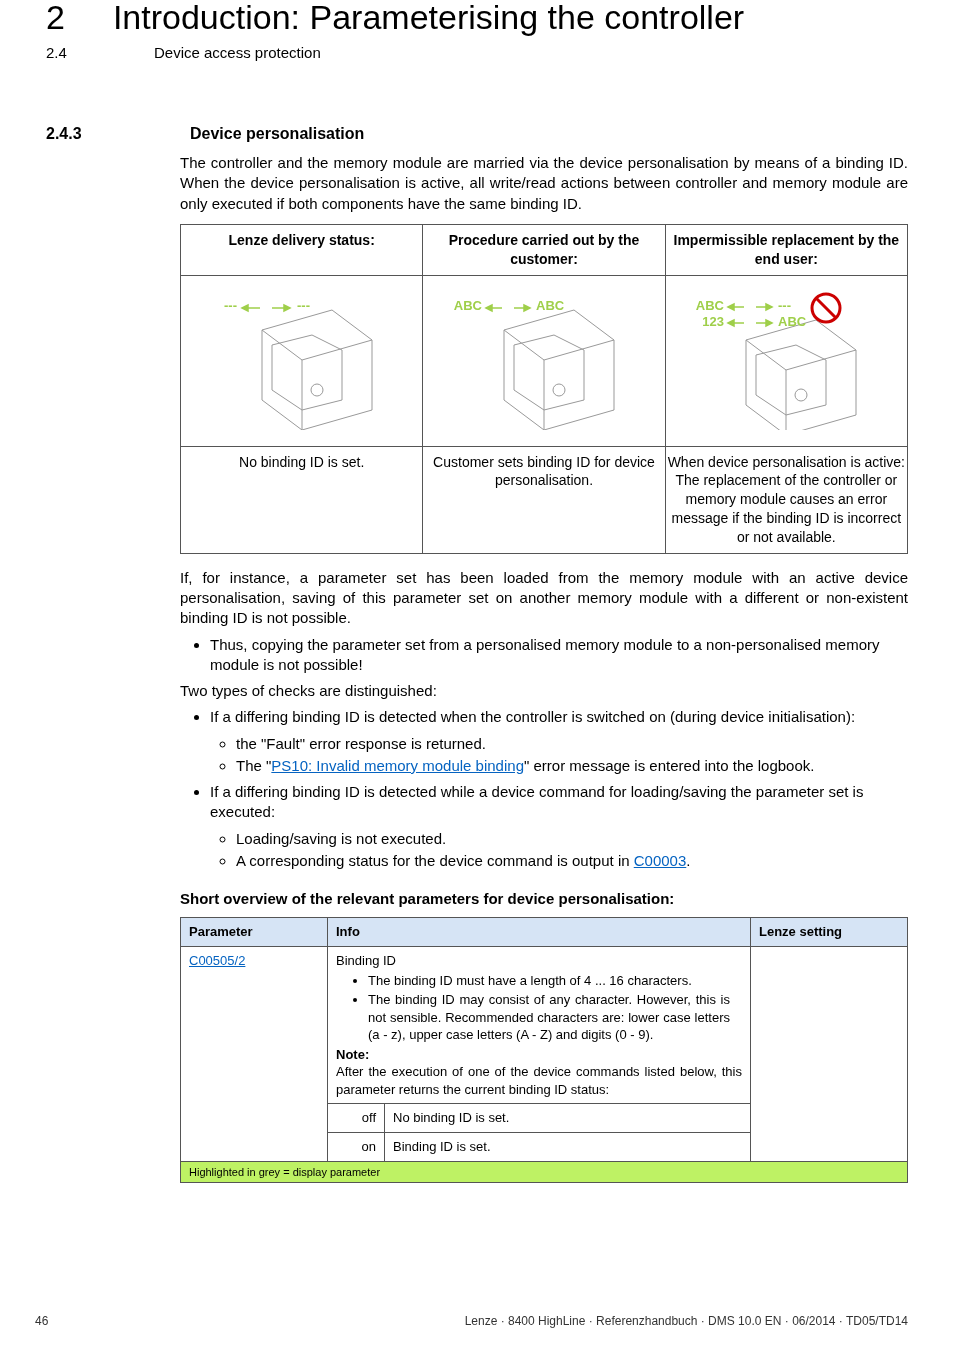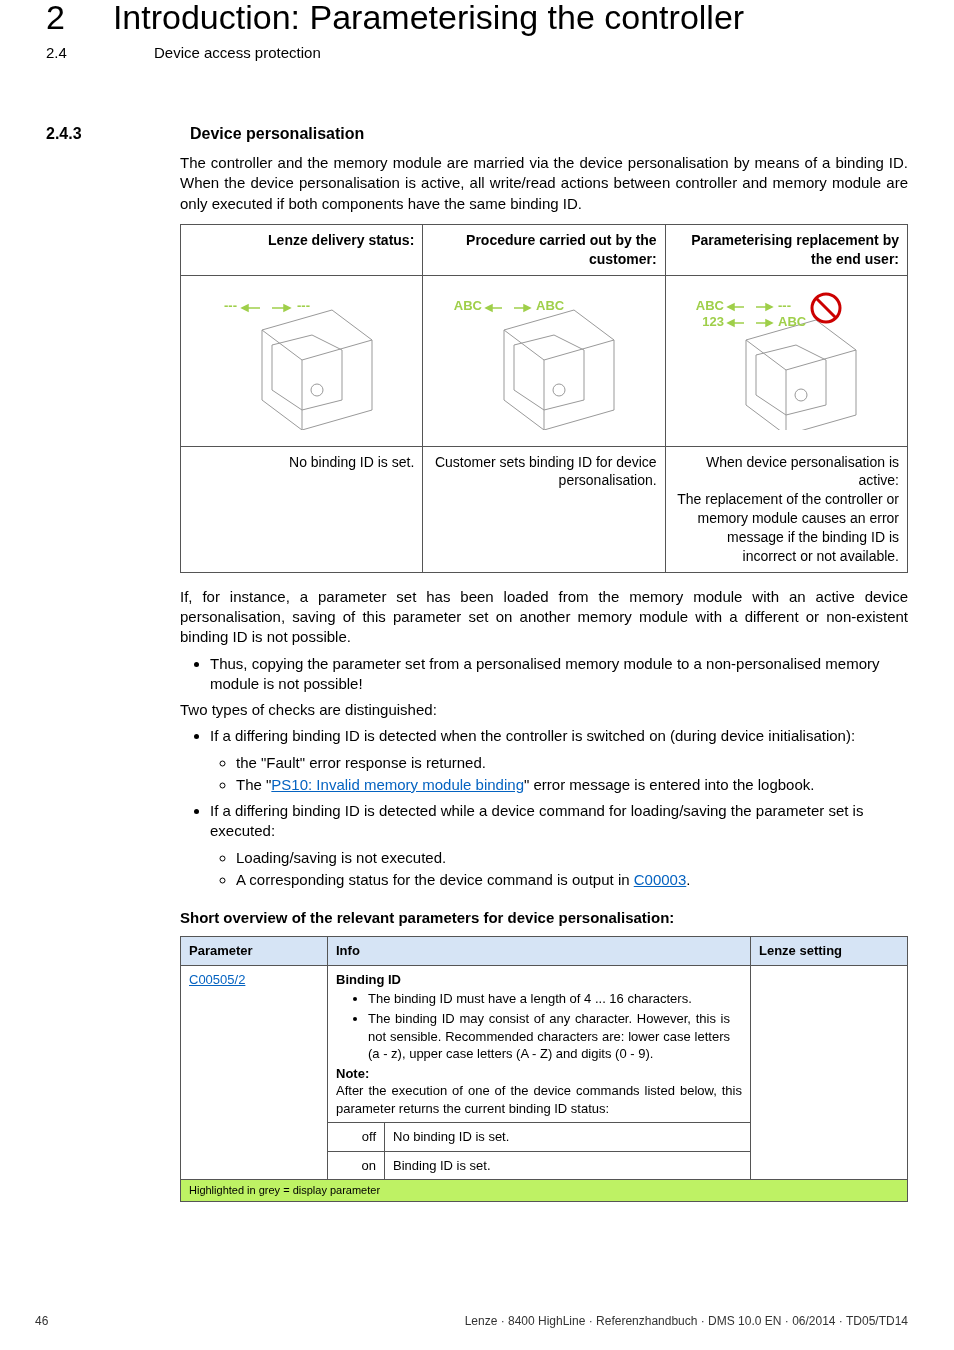--- a/index.html
+++ b/index.html
@@ -44,23 +44,23 @@
   a.link { color: #0563C1; text-decoration: underline; }
 
   table.illus {
     width: 100%;
     border-collapse: collapse;
     font-size: 14px;
     margin: 10px 0 14px 0;
   }
   table.illus th, table.illus td {
     border: 1px solid #555;
-    padding: 6px 8px;
+    padding: 6px 0;
     vertical-align: top;
-    text-align: right;
+    text-align: center;
     width: 33.33%;
   }
   table.illus th { font-weight: bold; background: #fff; }
   .illus-cell {
     height: 150px;
     position: relative;
     display: flex;
     justify-content: center;
     align-items: flex-start;
     padding-top: 8px;
@@ -84,21 +84,21 @@
   table.param td {
     border: 1px solid #555;
     padding: 5px 8px;
     vertical-align: top;
   }
   table.param th.lenze { text-align: left; width: 140px;}
   table.param td.code { width: 130px; border-radius: 7px; }
   table.param td.offon { text-align: right; width: 40px; border-right:1px solid #555;}
   table.param tr.footrow td { background: #bef264; font-size: 11px; padding: 3px 8px;}
   .info-col ul { margin: 0 0 0 12px; padding-left: 8px; }
-  .info-col .label { font-weight: 700; margin-top: 36px; }
+  .info-col .label { font-weight: 400; margin-top: 36px; }
 
   .footer {
     position: absolute;
     bottom: 22px;
     left: 35px; right: 46px;
     display: flex; justify-content: space-between;
     font-size: 12px; color: #333;
   }
 </style>
 </head>
@@ -124,21 +124,21 @@
   </div>
 
   <div class="body-indent">
     <p>The controller and the memory module are married via the device personalisation by means of a binding ID. When the device personalisation is active, all write/read actions between controller and memory module are only executed if both components have the same binding ID.</p>
 
     <table class="illus">
       <tbody>
           <tr>
         <th>Lenze delivery status:</th>
         <th>Procedure carried out by the customer:</th>
-        <th>Parameterising replacement by the end user:</th>
+        <th>Impermissible replacement by the end user:</th>
       </tr>
       <tr>
         <td>
           <div class="illus-cell">
             <svg width="200" height="140" viewBox="0 0 200 140">
               <g stroke="#999" stroke-width="1" fill="none">
                 <path d="M60 40 L130 20 L170 50 L170 120 L100 140 L60 110 Z"></path>
                 <path d="M60 40 L100 70 L170 50"></path>
                 <path d="M100 70 L100 140"></path>
                 <path d="M70 55 L110 45 L140 60 L140 110 L100 120 L70 100 Z"></path>

